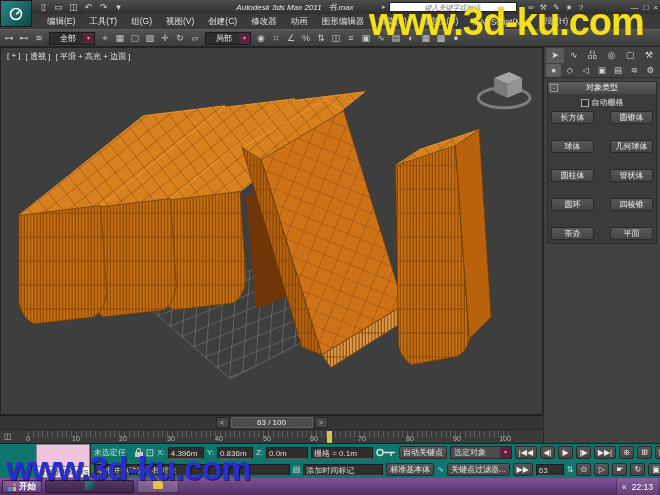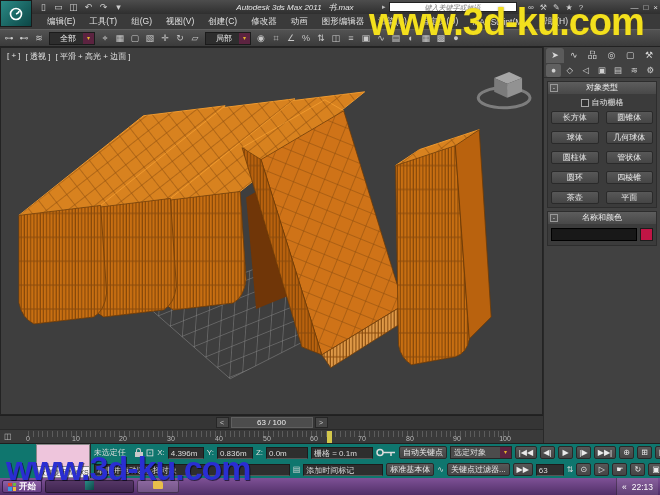--- a/index.html
+++ b/index.html
@@ -54,21 +54,21 @@
   .psubtab { flex:1; text-align:center; font-size:8.5px; color:#d0d0d0; height:13px; line-height:13px; }
   .psubtab.active { background:#606060; border-radius:2px; }
   .pcombo { margin:3px 3px 1px; height:14px; display:flex; align-items:center; background:linear-gradient(#6b6b6b,#555); border:1px solid #262626; padding-left:3px; color:#f2f2f2; font-size:8px; }
   .pcombo .da { margin-left:auto; width:12px; height:12px; background:#5c2340; color:#e6b42b; font-size:6px; line-height:12px; text-align:center; }
   .rollout { margin:3px 3px 0; border:1px solid #2d2d2d; background:#3b3b3b; }
   .rhead { height:12px; background:linear-gradient(#5d5d5d,#484848); position:relative; text-align:center; font-size:8px; color:#efefef; line-height:12px; }
   .rminus { position:absolute; left:2px; top:2px; width:8px; height:8px; border:1px solid #9a9a9a; font-size:7px; line-height:6px; text-align:center; color:#ddd; }
   .rbody { padding:3px; }
   .agrow { display:flex; align-items:center; justify-content:center; gap:3px; margin-bottom:3px; font-size:8px; color:#e5e5e5; }
   .cb { width:8px; height:8px; background:#313131; border:1px solid #a8a8a8; }
-  .pgrid { display:grid; grid-template-columns:1fr 1fr; gap:7px; }
+  .pgrid { display:grid; grid-template-columns:1fr 1fr; gap:16px; }
   .pbtn { height:13px; background:linear-gradient(#585858,#454545); border:1px solid #2a2a2a; border-radius:2px; font-size:8px; color:#ebebeb; text-align:center; line-height:12px; white-space:nowrap; overflow:hidden; }
   .ncbody { display:flex; gap:3px; padding:4px 3px; }
   .nameinput { flex:1; height:13px; background:#181818; border:1px solid #000; }
   .swatch { width:13px; height:13px; border:1px solid #1d1d1d; }
 
   
   .statusbar { height:35px; background:#0f766e; border-top:1px solid #1f1f1f; display:flex; position:relative; z-index:3;padding-left:36px; }
   .listener { width:56px; border-right:1px solid #282828; display:flex; flex-direction:column; }
   .lpink { flex:1; background:#eec5dc; border:1px solid #888; border-bottom:none; }
   .lwhite { height:12px; background:#f6f1f3; color:#444; font-size:7px; line-height:12px; padding-left:2px; white-space:nowrap; overflow:hidden; border:1px solid #888; }
@@ -330,30 +330,20 @@
           <div class="pbtn">圆柱体</div>
           <div class="pbtn">管状体</div>
           <div class="pbtn">圆环</div>
           <div class="pbtn">四棱锥</div>
           <div class="pbtn">茶壶</div>
           <div class="pbtn">平面</div>
         </div>
       </div>
     </div>
 
-    <div class="rollout">
-      <div class="rhead">
-        <span class="rminus">-</span>
-        <span>名称和颜色</span>
-      </div>
-      <div class="ncbody">
-        <div class="nameinput"></div>
-        <div class="swatch" style="background:#c01545"></div>
-      </div>
-    </div>
     <div style="flex:1"></div>
   </div>
 </div>
 
 <div class="statusbar">
   <div class="listener">
     <div class="lpink"></div>
     <div class="lwhite">欢迎使用 MAXS</div>
   </div>
   <div class="statmain">

